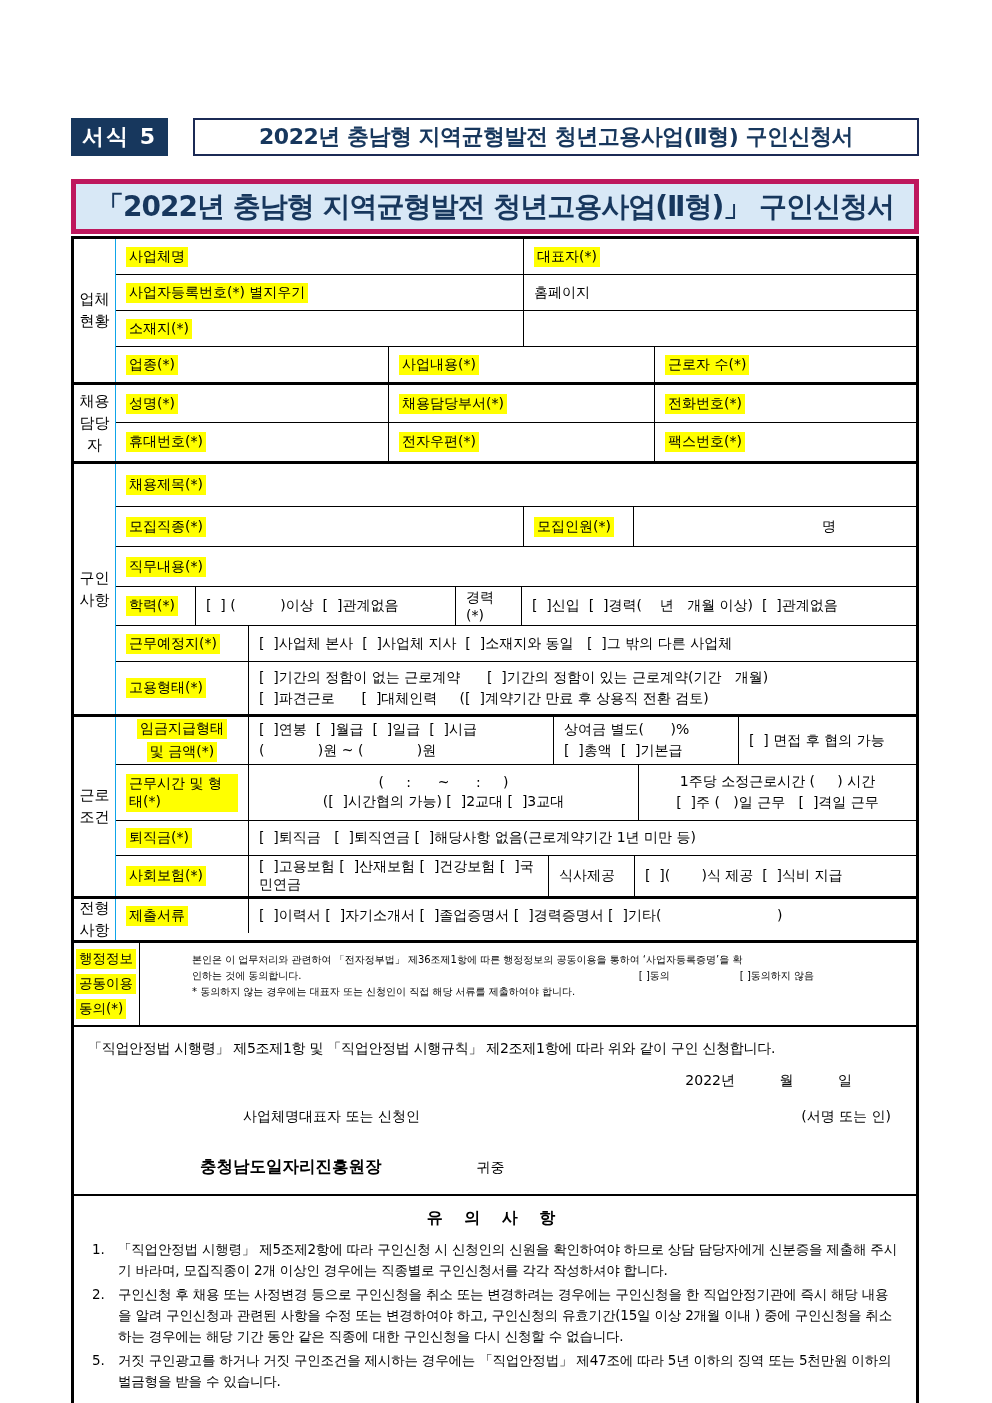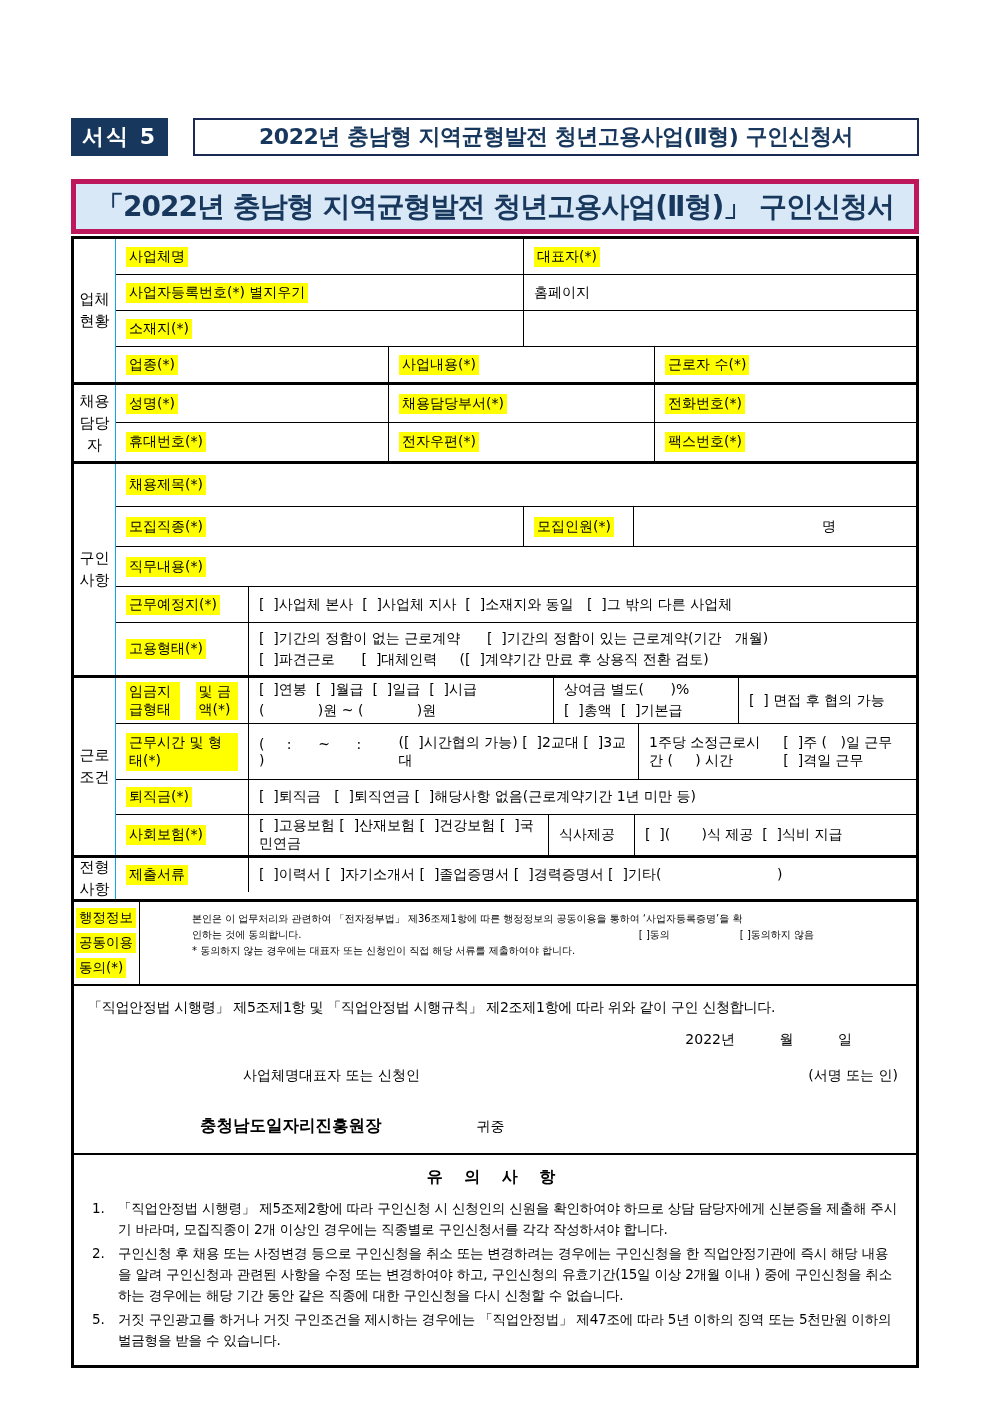--- a/index.html
+++ b/index.html
@@ -44,21 +44,21 @@
   .sec-body { flex:1; display:flex; flex-direction:column; }
   .row { display:flex; border-bottom:1px solid #000; min-height:36px; }
   .row:last-child { border-bottom:none; }
   .cell {
     border-right:1px solid #000; padding:2px 10px; display:flex; align-items:center;
     font-size:14px; white-space:pre-wrap; flex-shrink:0;
   }
   .cell:last-child { border-right:none; }
   .cell.grow { flex:1; }
   .cell.col  { flex-direction:column; justify-content:center; align-items:flex-start; gap:3px; }
-  .cell.colc { flex-direction:row; justify-content:center; align-items:center; gap:16px; }
+  .cell.colc { flex-direction:column; justify-content:center; align-items:center; gap:3px; }
 
   .w408{width:408px}.w273{width:273px}.w266{width:266px}.w110{width:110px}
   .w80{width:80px}.w260{width:260px}.w66{width:66px}.w133{width:133px}
   .w305{width:305px}.w185{width:185px}.w390{width:390px}.w300{width:300px}.w86{width:86px}
 
   .h38{min-height:38px}.h40{min-height:40px}.h43{min-height:43px}.h35{min-height:35px}
   .h52{min-height:52px}.h46{min-height:46px}.h56{min-height:56px}.h34{min-height:34px}
 
   .hl { background:#ffff00; padding:1px 3px; }
 
@@ -75,21 +75,21 @@
   .consent-agree { margin-left:auto; }
   .consent-disagree { margin-left:70px; margin-right:90px; }
 
   
   .decl { border-bottom:2px solid #000; padding:13px 14px 16px; font-size:14px; }
   .decl-text { letter-spacing:-0.3px; }
   .decl-date { text-align:right; padding-right:50px; margin-top:14px; white-space:pre; }
   .decl-signers { display:flex; margin-top:18px; }
   .decl-signer-company { margin-left:155px; }
   .decl-signer-rep { }
-  .decl-sign-note { margin-left:auto; margin-right:4px; }
+  .decl-sign-note { margin-left:auto; margin-right:11px; }
   .decl-receiver-row { margin-top:30px; padding-left:112px; display:flex; align-items:baseline; }
   .decl-receiver { font-weight:bold; font-size:16.5px; }
   .decl-honorific { margin-left:95px; }
 
   
   .notice { padding:10px 18px 12px; }
   .notice-title { text-align:center; font-weight:bold; font-size:16px; letter-spacing:8px; margin:2px 0 10px; }
   .notice-item { display:flex; font-size:13.5px; line-height:1.55; margin-bottom:3px; }
   .notice-num { width:26px; flex-shrink:0; }
   .notice-txt { flex:1; letter-spacing:-0.2px; }
@@ -164,20 +164,26 @@
           <div class="cell grow"><span class="hl">채용제목(*)</span></div>
         </div>
         <div class="row h40">
           <div class="cell w408"><span class="hl">모집직종(*)</span></div>
           <div class="cell w110"><span class="hl">모집인원(*)</span></div>
           <div class="cell grow headcount-cell"><span>명</span></div>
         </div>
         <div class="row h40">
           <div class="cell grow"><span class="hl">직무내용(*)</span></div>
         </div>
+        <div class="row h35">
+          <div class="cell w80"><span class="hl">학력(*)</span></div>
+          <div class="cell w260">[  ] (          )이상  [  ]관계없음</div>
+          <div class="cell w66">경력(*)</div>
+          <div class="cell grow">[  ]신입  [  ]경력(    년   개월 이상)  [  ]관계없음</div>
+        </div>
         <div class="row">
           <div class="cell w133"><span class="hl">근무예정지(*)</span></div>
           <div class="cell grow">[  ]사업체 본사  [  ]사업체 지사  [  ]소재지와 동일   [  ]그 밖의 다른 사업체</div>
         </div>
         <div class="row h52">
           <div class="cell w133"><span class="hl">고용형태(*)</span></div>
           <div class="cell grow col">
             <div>[  ]기간의 정함이 없는 근로계약      [  ]기간의 정함이 있는 근로계약(기간   개월)</div>
             <div>[  ]파견근로      [  ]대체인력     ([  ]계약기간 만료 후 상용직 전환 검토)</div>
           </div>

